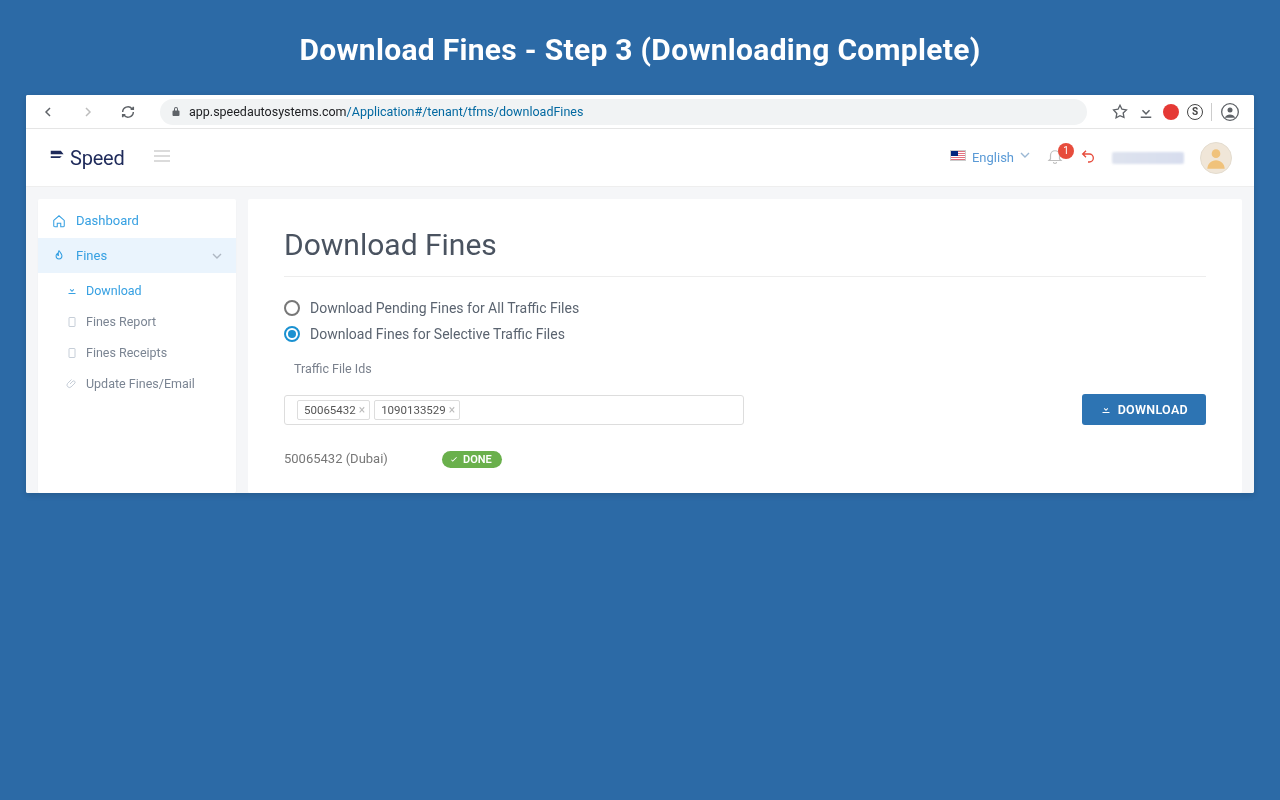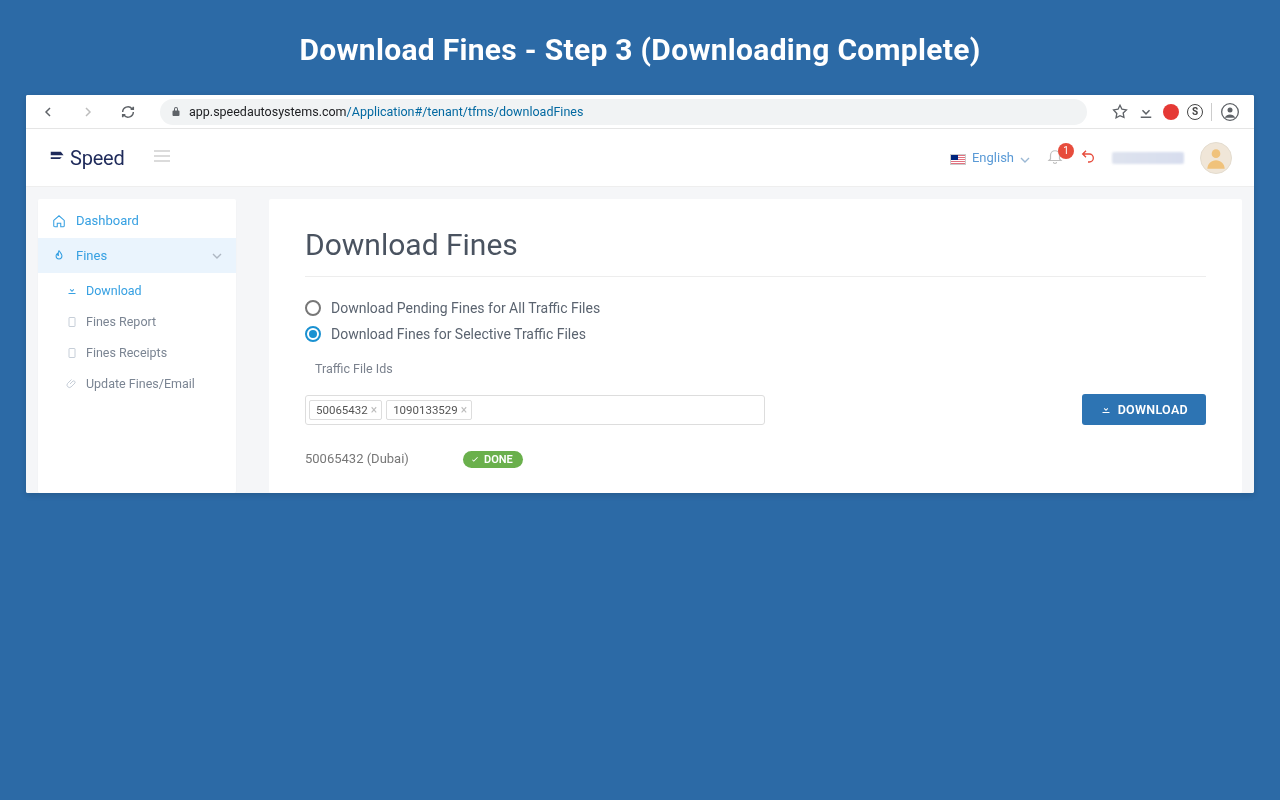--- a/index.html
+++ b/index.html
@@ -19,40 +19,40 @@
 .url-bar .path { color: #0369a1; }
 .bar-icons { display: flex; align-items: center; gap: 8px; padding: 0 6px; }
 .bar-icon { width: 18px; height: 18px; display: flex; align-items: center; justify-content: center; color: #5f6368; }
 .ext-dot { width: 16px; height: 16px; border-radius: 50%; }
 .ext-red { background: #e53935; }
 .ext-s { border: 1.6px solid #444; color: #444; font-size: 10px; font-weight: 700; display: flex; align-items: center; justify-content: center; }
 .vbar { width: 1px; height: 18px; background: #ccc; }
 .account-icon { width: 20px; height: 20px; fill: #5f6368; }
 
 .app-header { height: 58px; background: #fff; display: flex; align-items: center; padding: 0 22px; border-bottom: 1px solid #eee; }
-.logo { display: flex; align-items: flex-end; gap: 2px; }
+.logo { display: flex; align-items: center; gap: 2px; }
 .logo .mark { width: 22px; height: 22px; }
 .logo .text { font-size: 20px; color: #1e2a5a; font-weight: 400; letter-spacing: -0.2px; margin-left: -2px; }
 .hamburger { margin-left: 28px; color: #cfcfcf; }
 .hamburger svg { width: 18px; height: 14px; }
 .header-right { margin-left: auto; display: flex; align-items: center; gap: 16px; }
-.lang { display: flex; align-items: flex-end; gap: 6px; font-size: 13px; color: #5a9ad6; }
+.lang { display: flex; align-items: flex-start; gap: 6px; font-size: 13px; color: #5a9ad6; }
 .flag { width: 16px; height: 11px; display: inline-block; background: linear-gradient(#fff, #fff); position: relative; border: 0.5px solid #ccc; }
 .flag::before { content: ""; position: absolute; inset: 0; background: repeating-linear-gradient(#cf142b 0 1px, #fff 1px 2px); opacity: 0.6; }
 .flag::after { content: ""; position: absolute; left: 0; top: 0; width: 7px; height: 5px; background: #00247d; }
 .bell-wrap { position: relative; color: #bfbfbf; }
 .bell-wrap svg { width: 18px; height: 18px; }
 .badge { position: absolute; top: -4px; right: -10px; background: #e74c3c; color: #fff; font-size: 10px; min-width: 16px; height: 16px; border-radius: 8px; display: flex; align-items: center; justify-content: center; padding: 0 4px; }
 .refresh { color: #e74c3c; }
 .refresh svg { width: 16px; height: 16px; }
 .user-blur { width: 72px; height: 12px; background: linear-gradient(90deg, #d0d7e8, #c7d0e8); border-radius: 2px; filter: blur(1px); opacity: 0.7; }
 .avatar { width: 32px; height: 32px; border-radius: 50%; background: #f0e6d8; border: 1px solid #e4dccf; display: flex; align-items: center; justify-content: center; overflow: hidden; }
 .avatar svg { width: 26px; height: 26px; fill: #f0c27b; }
 
-.app-body { display: flex; background: #f5f6f8; height: calc(100% - 34px - 58px); gap: 21px; }
+.app-body { display: flex; background: #f5f6f8; height: calc(100% - 34px - 58px); }
 .sidebar { width: 198px; background: #fff; margin: 12px 0 0 12px; border-radius: 2px; box-shadow: 0 1px 2px rgba(0,0,0,0.03); padding-top: 4px; }
 .side-item { display: flex; align-items: center; padding: 10px 14px; font-size: 13px; color: #6b7b8f; gap: 10px; cursor: pointer; position: relative; }
 .side-item .icon { width: 14px; height: 14px; display: flex; align-items: center; justify-content: center; flex-shrink: 0; }
 .side-item .caret { margin-left: auto; color: #aeb7c2; }
 .side-item.active-dash { color: #36a0e2; }
 .side-item.active-dash .icon { color: #36a0e2; }
 .side-item.group-tolls { background: #fff; }
 .side-item.group-fines { background: #eaf4fd; color: #36a0e2; }
 .side-item.group-fines .icon { color: #36a0e2; }
 .sub-list { padding: 2px 0; }
@@ -66,21 +66,21 @@
 .hr { height: 1px; background: #ededed; margin-bottom: 18px; }
 .radio-row { display: flex; align-items: center; gap: 10px; padding: 5px 0; cursor: pointer; }
 .radio { width: 16px; height: 16px; border: 2px solid #777; border-radius: 50%; display: flex; align-items: center; justify-content: center; flex-shrink: 0; }
 .radio.checked { border-color: #1a91d1; }
 .radio.checked::after { content: ""; width: 8px; height: 8px; background: #1a91d1; border-radius: 50%; }
 .radio-label { font-size: 14px; color: #5b6470; }
 
 .field-wrap { margin-top: 14px; display: flex; align-items: flex-end; gap: 20px; }
 .field-col { flex: 0 0 460px; }
 .field-label { font-size: 12.5px; color: #7a818d; margin-bottom: 19px; padding-left: 10px; }
-.tag-input { border: 1px solid #ddd; border-radius: 3px; padding: 4px 3px; display: flex; gap: 4px; min-height: 30px; background: #fff; }
+.tag-input { border: 1px solid #ddd; border-radius: 3px; padding: 4px 12px; display: flex; gap: 4px; min-height: 30px; background: #fff; }
 .tag { border: 1px solid #ddd; border-radius: 2px; padding: 2px 4px 2px 6px; font-size: 11.5px; color: #555; display: flex; align-items: center; gap: 3px; background: #fff; }
 .tag .x { color: #bbb; font-size: 12px; cursor: pointer; }
 .dl-btn { margin-left: auto; background: #2d74b3; color: #fff; border: none; border-radius: 3px; padding: 8px 18px; font-size: 12.5px; font-weight: 600; letter-spacing: 0.3px; display: flex; align-items: center; gap: 6px; cursor: pointer; }
 .dl-btn svg { width: 12px; height: 12px; fill: #fff; }
 
 .tbl { margin-top: 26px; }
 .tbl-head { display: flex; gap: 0; font-size: 11.5px; font-weight: 700; letter-spacing: 0.3px; color: #13b5a3; }
 .tbl-head .col1 { width: 158px; }
 .tbl-head .col2 { flex: 1; }
 .tbl-row { display: flex; align-items: flex-start; margin-top: 14px; font-size: 13px; color: #777; }

